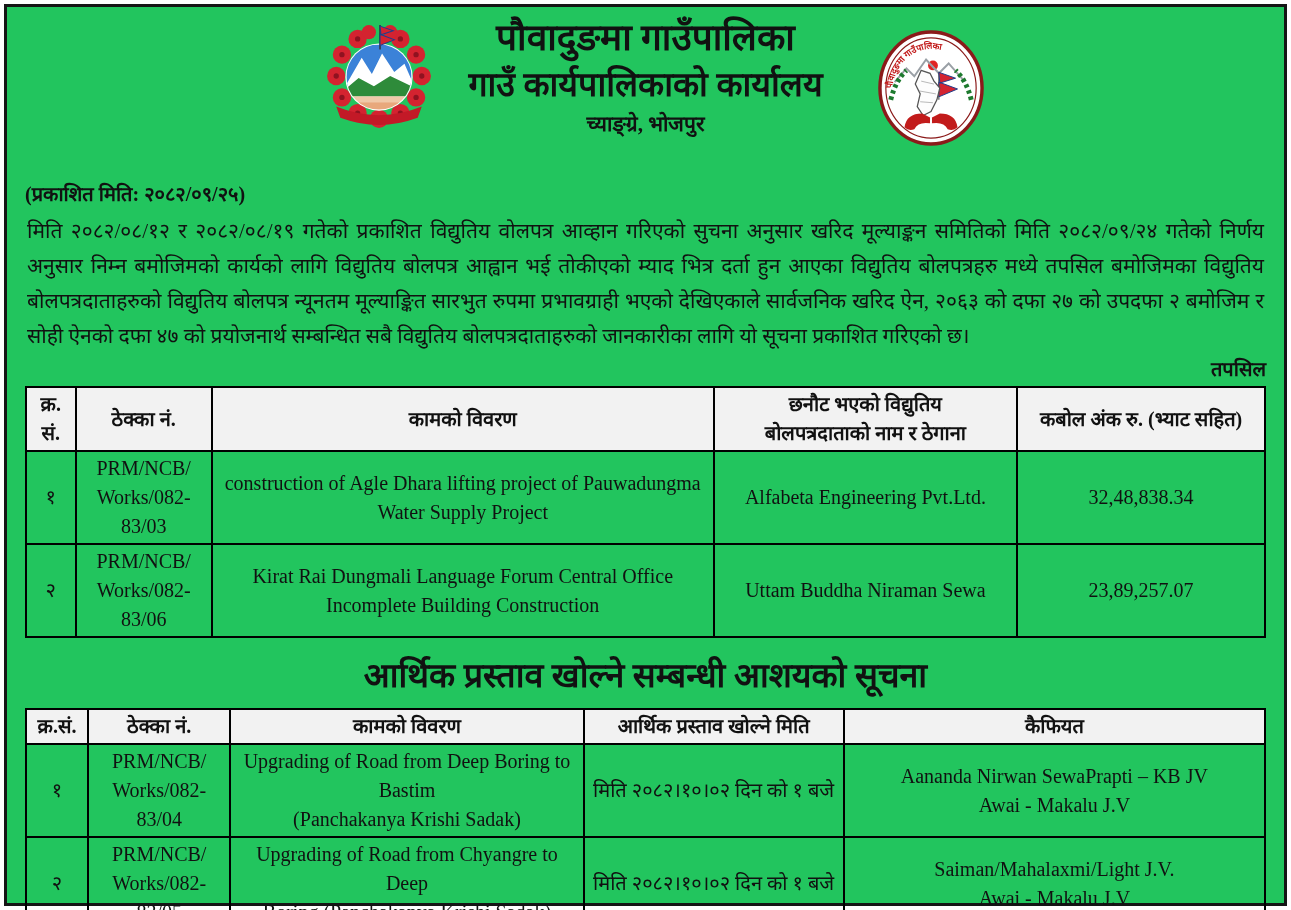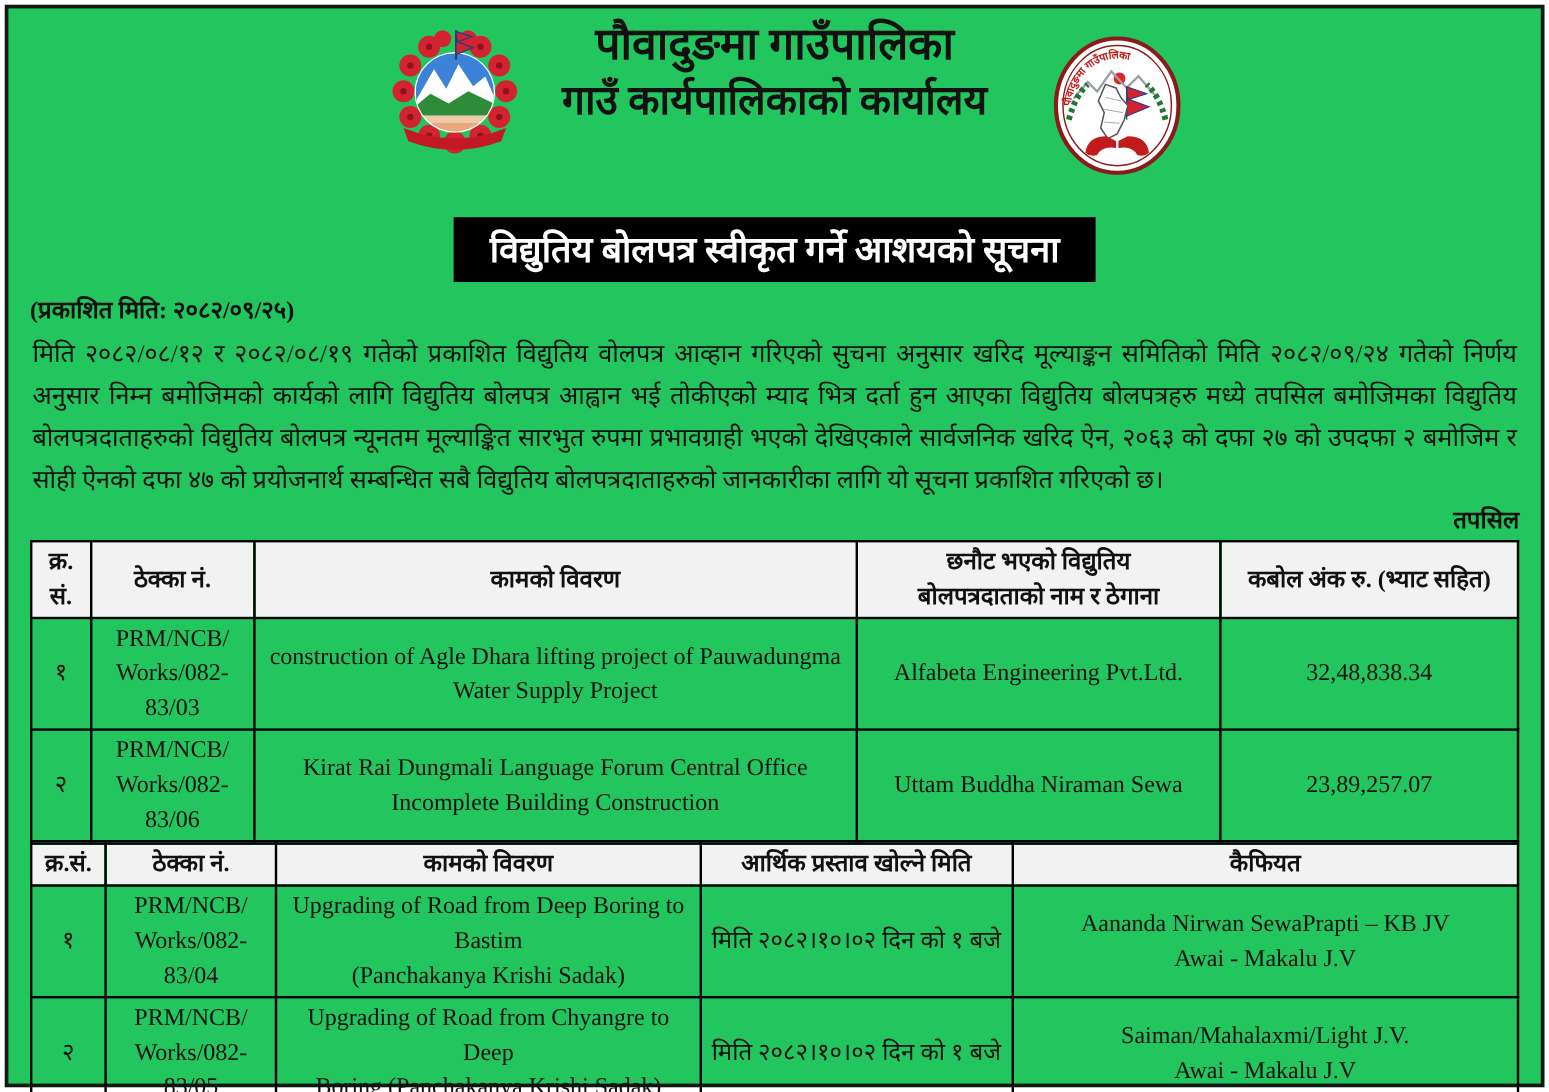--- a/index.html
+++ b/index.html
@@ -99,20 +99,21 @@
         </g>
         <line x1="56" y1="6" x2="56" y2="30" stroke="#333" stroke-width="1.5"></line>
         <path d="M56 7 L69 11.5 L57 15.5 Z M56 15 L70 20.5 L56 26 Z" fill="#d42330" stroke="#1f3d8c" stroke-width="1"></path>
         <path d="M13 86 Q55 103 97 86 L93 97 Q55 111 17 97 Z" fill="#c31927"></path>
       </svg>
     </div>
 
     <div class="header-text">
       <div class="muni-name">पौवादुङमा गाउँपालिका</div>
       <div class="office-name">गाउँ कार्यपालिकाको कार्यालय</div>
+      <div class="addr">च्याङ्ग्रे, भोजपुर</div>
     </div>
 
     <div class="logo right">
       <svg width="108" height="118" viewBox="0 0 110 120" aria-hidden="true">
         <ellipse cx="55" cy="60" rx="52" ry="57" fill="#fff" stroke="#8b1a1a" stroke-width="3.5"></ellipse>
         <ellipse cx="55" cy="60" rx="46" ry="51" fill="none" stroke="#8b1a1a" stroke-width="1.2"></ellipse>
         <path id="arcT" d="M15 66 A40 46 0 0 1 95 66" fill="none"></path>
         <text font-size="9" fill="#c21b1b" font-weight="bold">
           <textPath href="#arcT" startOffset="4%">पौवादुङमा गाउँपालिका</textPath>
         </text>
@@ -123,23 +124,20 @@
         <path d="M45 42 L54 45 L58 53 L64 60 L61 72 L55 84 L47 88 L41 79 L44 66 L39 56 Z" fill="#fdfdfd" stroke="#555" stroke-width="1.3"></path>
         <path d="M45 53 L58 56 M43 63 L60 66 M44 74 L57 75" stroke="#999" stroke-width="0.7" fill="none"></path>
         <path d="M14 72 Q19 52 30 42" stroke="#1d7a2e" stroke-width="5" stroke-dasharray="3.5 3" fill="none"></path>
         <path d="M96 72 Q91 52 80 42" stroke="#1d7a2e" stroke-width="5" stroke-dasharray="3.5 3" fill="none"></path>
         <path d="M28 100 Q30 86 46 86 L54 90 L54 96 Q42 94 38 102 Q32 104 28 100 Z" fill="#c21b1b"></path>
         <path d="M82 100 Q80 86 64 86 L56 90 L56 96 Q68 94 72 102 Q78 104 82 100 Z" fill="#c21b1b"></path>
       </svg>
     </div>
   </header>
 
-  <div class="banner-row">
-    <div class="banner">विद्युतिय बोलपत्र स्वीकृत गर्ने आशयको सूचना</div>
-  </div>
 
   <div class="pub-date">(प्रकाशित मिति: २०८२/०९/२५)</div>
 
   <p class="body-text">मिति २०८२/०८/१२ र २०८२/०८/१९ गतेको प्रकाशित विद्युतिय वोलपत्र आव्हान गरिएको सुचना अनुसार खरिद मूल्याङ्कन समितिको मिति २०८२/०९/२४ गतेको निर्णय अनुसार निम्न बमोजिमको कार्यको लागि विद्युतिय बोलपत्र आह्वान भई तोकीएको म्याद भित्र दर्ता हुन आएका विद्युतिय बोलपत्रहरु मध्ये तपसिल बमोजिमका विद्युतिय बोलपत्रदाताहरुको विद्युतिय बोलपत्र न्यूनतम मूल्याङ्कित सारभुत रुपमा प्रभावग्राही भएको देखिएकाले सार्वजनिक खरिद ऐन, २०६३ को दफा २७ को उपदफा २ बमोजिम र सोही ऐनको दफा ४७ को प्रयोजनार्थ सम्बन्धित सबै विद्युतिय बोलपत्रदाताहरुको जानकारीका लागि यो सूचना प्रकाशित गरिएको छ।</p>
 
   <div class="tapasil">तपसिल</div>
 
   <table class="t1">
     <colgroup>
       <col style="width:4%">
@@ -174,20 +172,21 @@
         <td>PRM/NCB/
 Works/082-83/06</td>
         <td>Kirat Rai Dungmali Language Forum Central Office
 Incomplete Building Construction</td>
         <td>Uttam Buddha Niraman Sewa</td>
         <td>23,89,257.07</td>
       </tr>
     </tbody>
   </table>
 
+  <div class="section2-title">आर्थिक प्रस्ताव खोल्ने सम्बन्धी आशयको सूचना</div>
 
   <table class="t2">
     <colgroup>
       <col style="width:5%">
         <col style="width:11.5%">
         <col style="width:28.5%">
         <col style="width:21%">
         <col style="width:34%">
     </colgroup>
     <thead>

